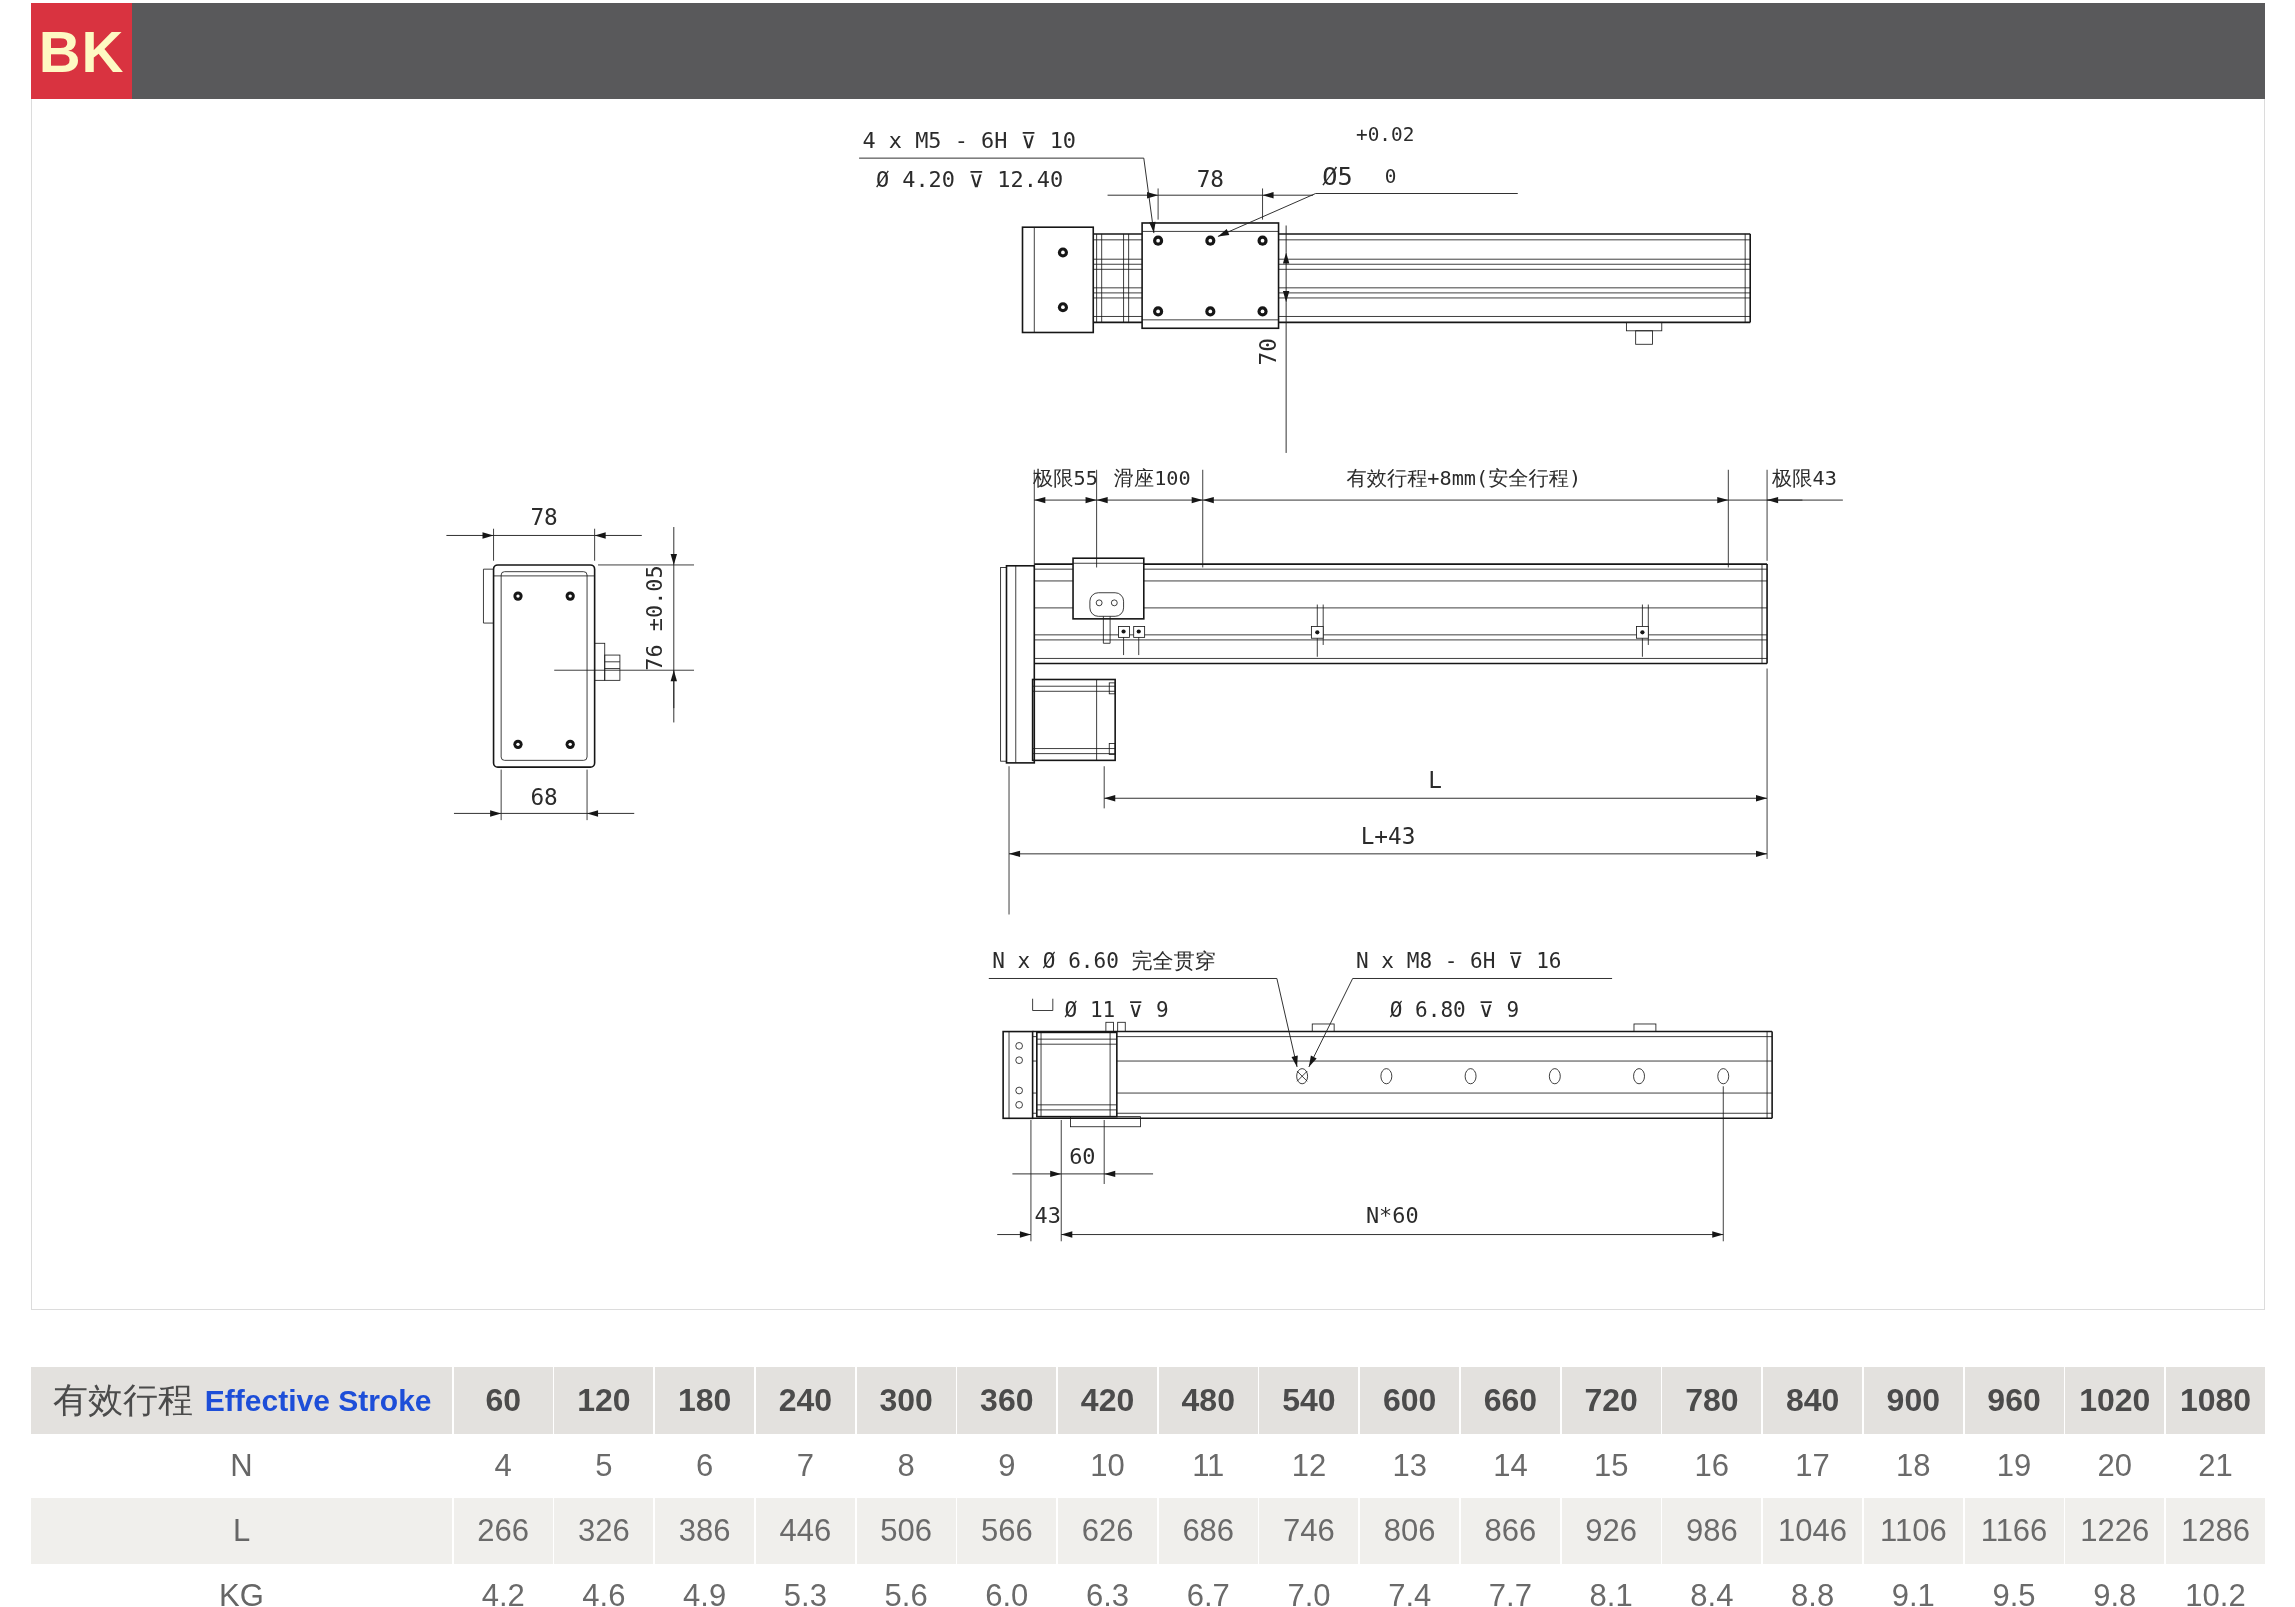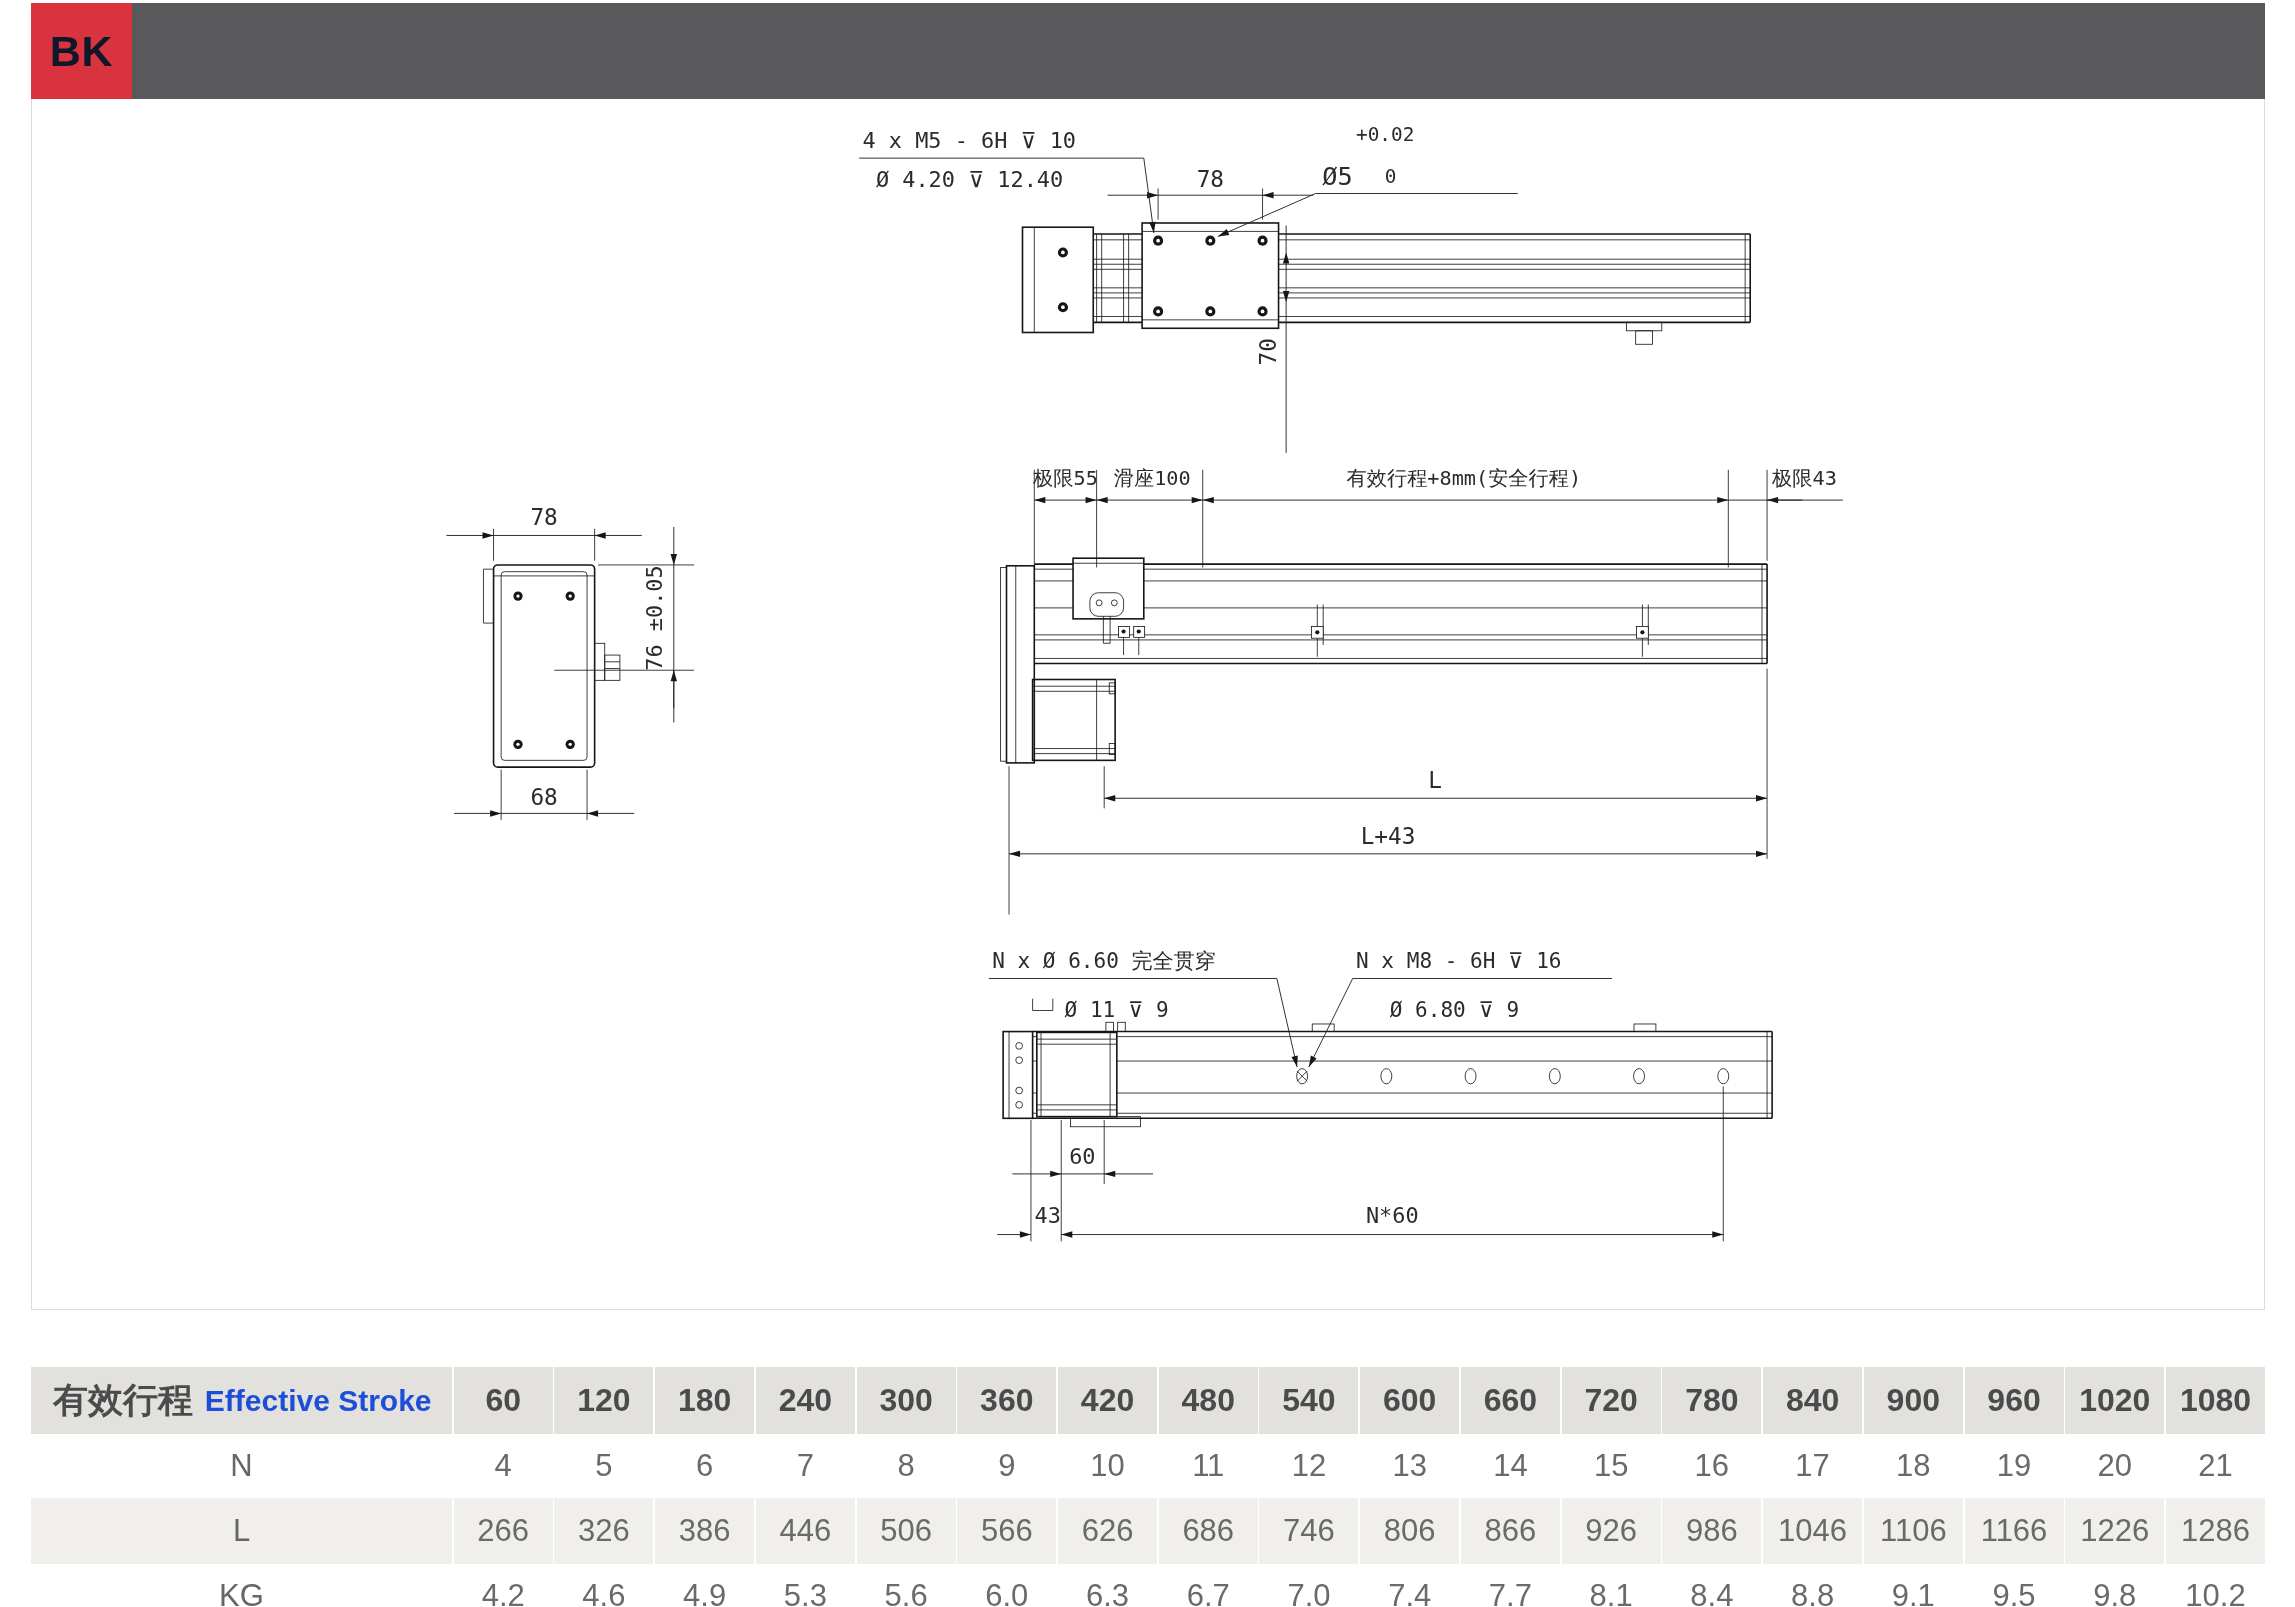--- a/index.html
+++ b/index.html
@@ -2,21 +2,21 @@
 <html style="font-size:13.5px"><head>
 <meta charset="utf-8">
 <style>
   html,body{margin:0;padding:0;background:#ffffff;width:2295px;height:1607px;overflow:hidden;
             font-family:"Liberation Sans",sans-serif;}
   .page{position:relative;width:2295px;height:1607px;background:#fff;}
 
   
   .hdr{position:absolute;left:31px;top:2.5px;width:2234px;height:97px;background:#59595b;
        display:flex;align-items:stretch;}
-  .hdr .badge{width:101px;background:#d93340;color:#0f172a;font-size:43px;font-weight:bold;
+  .hdr .badge{width:101px;background:#d93340;color:#fef9c3;font-size:58px;font-weight:bold;
        display:flex;align-items:center;justify-content:center;letter-spacing:0.8px;}
   .hdr .ttl{color:#fefefe;font-size:39px;display:flex;align-items:center;padding-left:32px;
        letter-spacing:0.4px;font-weight:400;}
 
   
   .panel{position:absolute;left:31px;top:99px;width:2234px;height:1211px;background:#fff;
          border:0.8px solid #dcdcdc;border-top:none;box-sizing:border-box;}
   svg{display:block;}
   .o2{stroke:#161616;stroke-width:1.9;fill:none;}
   .thin{stroke:#1c1c1c;stroke-width:1;fill:none;}
@@ -28,21 +28,21 @@
 
   
   .stbl{position:absolute;left:31px;top:1367px;width:2234px;}
   .trow{display:grid;grid-template-columns:421px repeat(18,1fr);column-gap:1.7px;background:#fff;}
   .vals{display:contents;}
   .cell{display:flex;align-items:center;justify-content:center;}
   .row-h{height:67px;} .row-h .cell{background:#e3e1de;}
   .row-n{height:64px;} .row-l{height:66px;} .row-l .cell{background:#f0efec;}
   .row-kg{height:64px;}
   .label-cell{justify-content:flex-start;padding-left:22px;box-sizing:border-box;}
-  .zh{font-size:35px;font-weight:bold;color:#4b4b4b;}
+  .zh{font-size:35px;font-weight:normal;color:#4b4b4b;}
   .en{font-size:30px;font-weight:bold;color:#1d4ed8;margin-left:11.8px;}
   .hcell{font-size:32px;font-weight:bold;color:#4b4b4b;}
   .rlabel{font-size:31px;color:#666;}
   .vcell{font-size:31px;color:#6a6a6a;}
 </style>
 </head>
 <body>
 
 <div class="page">
 

